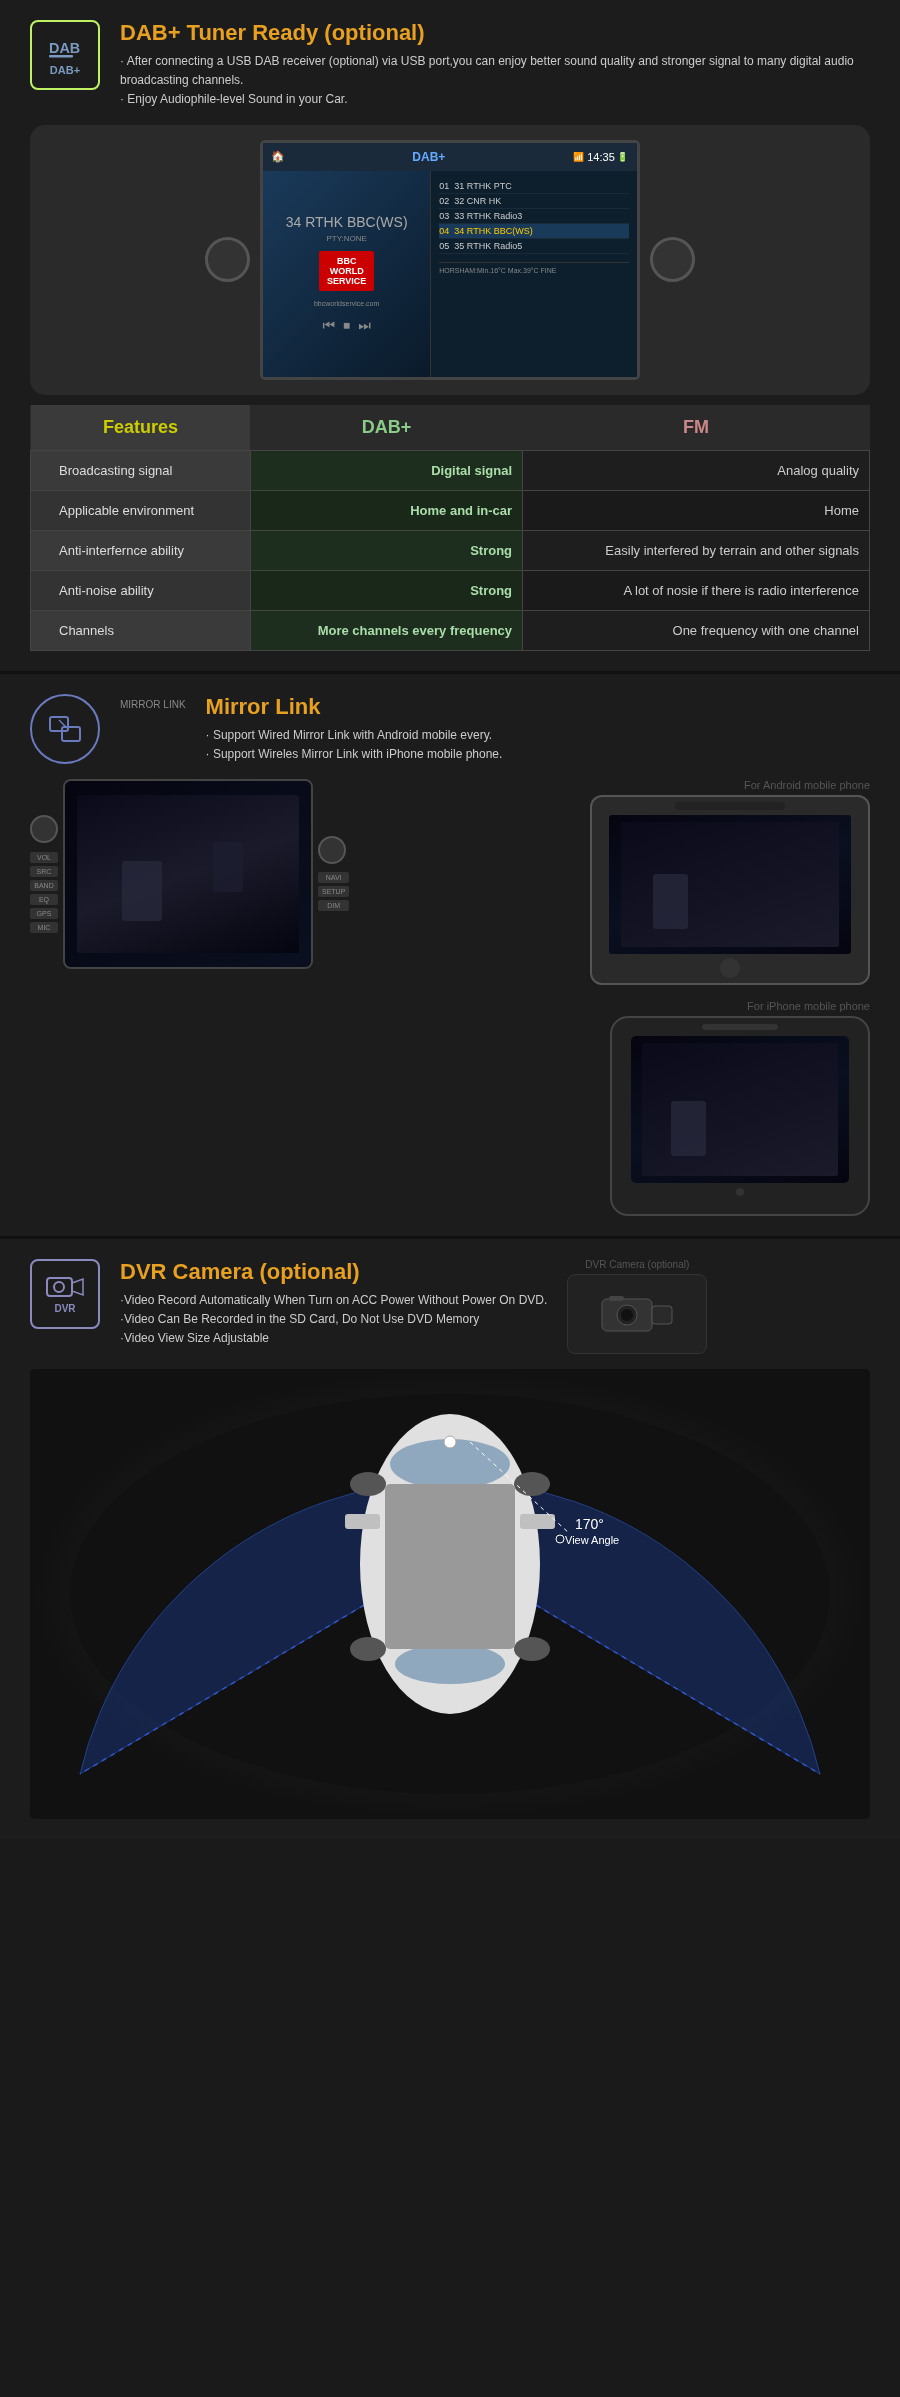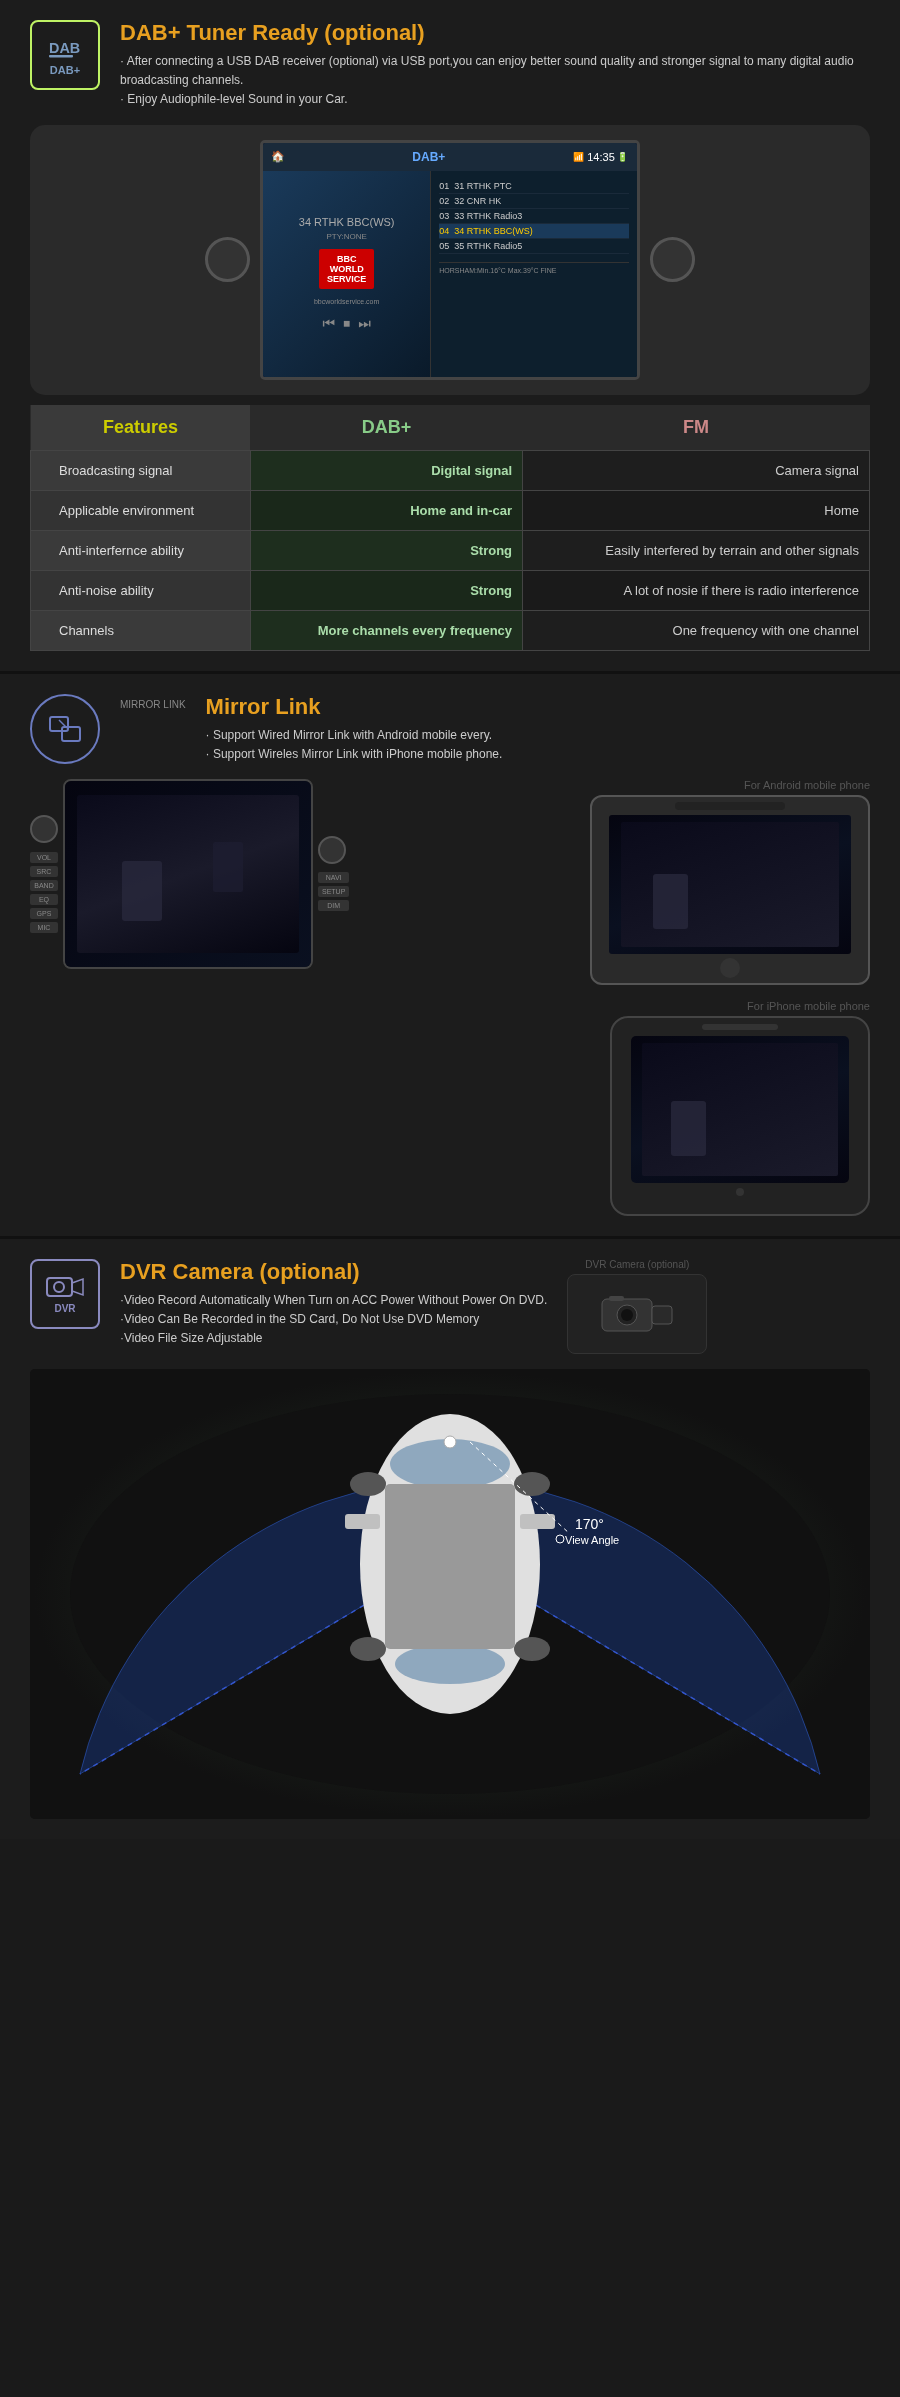--- a/index.html
+++ b/index.html
@@ -289,21 +289,21 @@
           <span>🏠</span>
           <span style="font-size:12px;font-weight:bold;color:#66aaff;">DAB+</span>
           <span style="display:flex;gap:3px;align-items:center;">
             <span style="font-size:9px;">📶</span>
             <span style="font-size:11px;color:#fff;">14:35</span>
             <span style="font-size:9px;">🔋</span>
           </span>
         </div>
         <div class="unit-content">
           <div class="unit-left">
-            <div style="font-size:11px;color:#aaa;margin-bottom:4px;">34 RTHK BBC(WS)</div>
+            <div style="font-size:14px;color:#aaa;margin-bottom:4px;">34 RTHK BBC(WS)</div>
             <div style="font-size:8px;color:#888;margin-bottom:8px;">PTY:NONE</div>
             <div class="bbc-logo">
               <div>BBC</div>
               <div>WORLD</div>
               <div>SERVICE</div>
             </div>
             <div style="font-size:7px;color:#888;margin-top:4px;">bbcworldservice.com</div>
             <div style="display:flex;gap:8px;margin-top:10px;color:#888;font-size:14px;">
               <span>⏮</span>
                 <span>⏹</span>
@@ -332,21 +332,21 @@
       <tr>
         <th class="features-col">Features</th>
         <th class="dab-col">DAB+</th>
         <th class="fm-col">FM</th>
       </tr>
     </thead>
     <tbody>
       <tr>
         <td class="feature-name">Broadcasting signal</td>
         <td class="dab-val">Digital signal</td>
-        <td class="fm-val">Camera signal</td>
+        <td class="fm-val">Analog quality</td>
       </tr>
       <tr>
         <td class="feature-name">Applicable environment</td>
         <td class="dab-val">Home and in-car</td>
         <td class="fm-val">Home</td>
       </tr>
       <tr>
         <td class="feature-name">Anti-interfernce ability</td>
         <td class="dab-val">Strong</td>
         <td class="fm-val">Easily interfered by terrain and other signals</td>
@@ -459,21 +459,21 @@
         <rect x="2" y="5" width="25" height="18" rx="3" stroke="#8a8abf" stroke-width="2" fill="none"></rect>
         <circle cx="14" cy="14" r="5" stroke="#8a8abf" stroke-width="2" fill="none"></circle>
         <polygon points="27,10 38,6 38,22 27,18" stroke="#8a8abf" stroke-width="1.5" fill="none"></polygon>
       </svg>
       <span style="font-size:10px;color:#8a8abf;">DVR</span>
     </div>
     <div class="feature-text">
       <h2>DVR Camera (optional)</h2>
       <p>·Video Record Automatically When Turn on ACC Power Without Power On DVD.</p>
       <p>·Video Can Be Recorded in the SD Card, Do Not Use DVD Memory</p>
-      <p>·Video File Size Adjustable</p>
+      <p>·Video View Size Adjustable</p>
     </div>
 
     <div style="flex-shrink:0;width:140px;">
       <div style="color:#555;font-size:10px;text-align:center;margin-bottom:4px;">DVR Camera (optional)</div>
       <div style="background:#222;border:1px solid #333;border-radius:8px;height:80px;display:flex;align-items:center;justify-content:center;">
         <svg width="80" height="60" viewBox="0 0 80 60" fill="none">
           <rect x="5" y="15" width="50" height="32" rx="5" fill="#333" stroke="#555" stroke-width="1"></rect>
           <circle cx="30" cy="31" r="10" fill="#222" stroke="#555" stroke-width="1"></circle>
           <circle cx="30" cy="31" r="6" fill="#111"></circle>
           <rect x="55" y="22" width="20" height="18" rx="3" fill="#2a2a2a" stroke="#555" stroke-width="1"></rect>

